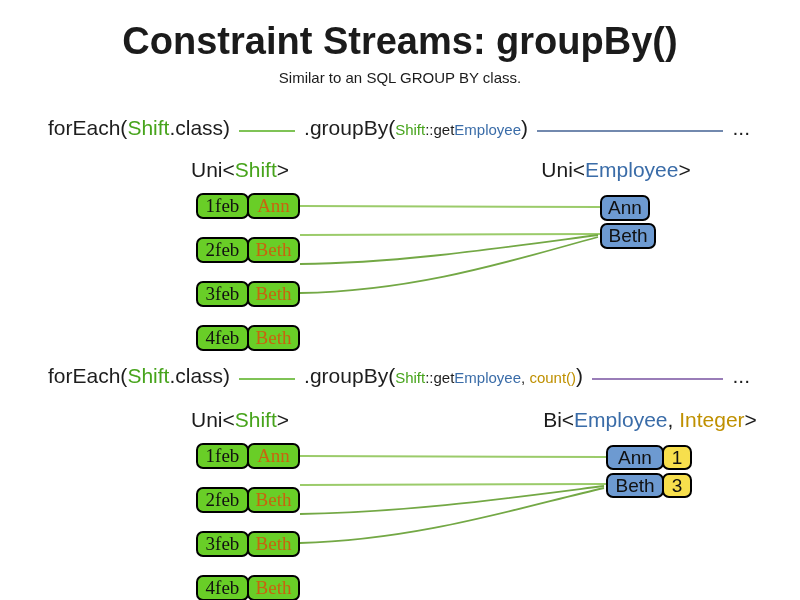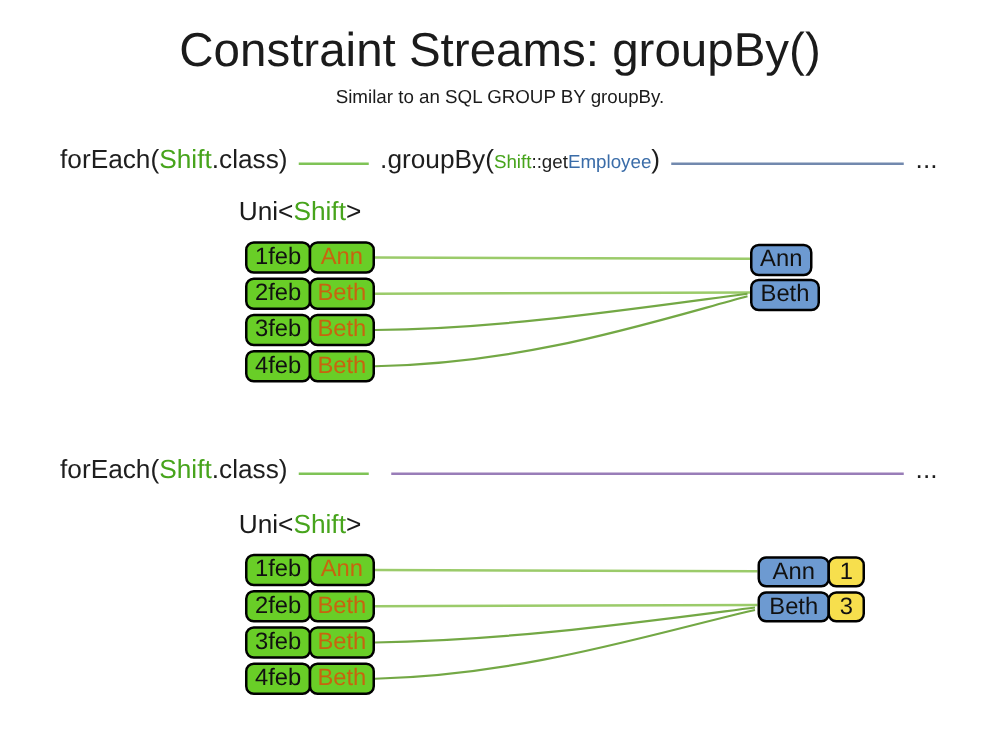--- a/index.html
+++ b/index.html
@@ -1,20 +1,20 @@
 <!DOCTYPE html>
 <html style="--shift-green: #47a41c; --employee-blue: #3a6ca8; --integer-gold: #bf9000; --name-orange: #c8640f; --box-green: #69ce27; --box-blue: #6d9ad1; --box-yellow: #f7df4d; --line-green: #7fc356; --line-blue: #7289ae; --line-purple: #997db8; --connector-green-light: #9bcb6a; --connector-green: #73a845;"><head>
 <meta charset="utf-8">
 <style>
   html,body { margin:0; padding:0; background:#ffffff; }
   body { width:800px; height:600px; font-family:"Liberation Sans", sans-serif; color:#1b1b1b; }
   .slide { position:relative; width:800px; height:600px; background:#ffffff; overflow:hidden; }
 
   .title { position:absolute; top:20px; left:0; width:100%; text-align:center;
-           font-size:38px; font-weight:400; color:#1b1b1b; margin:0; }
+           font-size:38px; font-weight:700; color:#1b1b1b; margin:0; }
   .subtitle { position:absolute; top:69px; left:0; width:100%; text-align:center;
               font-size:15px; color:#1b1b1b; }
 
   
   .codeline { position:absolute; left:48px; right:50px; height:30px;
               display:flex; align-items:flex-start; font-size:21px; color:#1e1e1e; white-space:pre; }
   #code1 { top:116px; }
   #code2 { top:364px; }
   .sm   { font-size:15px; }
   .green{ color:var(--shift-green); }
@@ -26,21 +26,21 @@
   .ln-purple { flex:1;     height:1.6px; background:var(--line-purple); }
 
   
   .typelabel { position:absolute; font-size:21px; color:#1b1b1b; transform:translateX(-50%); white-space:pre; }
   #d1-left  { left:240px; top:158px; }
   #d1-right { left:616px; top:158px; }
   #d2-left  { left:240px; top:408px; }
   #d2-right { left:650px; top:408px; }
 
   
-  .shift-table { position:absolute; left:196px; display:flex; flex-direction:column; gap:3px; }
+  .shift-table { position:absolute; left:196px; display:flex; flex-direction:column; gap:18px;font-family:Liberation Serif, serif; }
   #table1 { top:193px; }
   #table2 { top:443px; }
   .shift-row { display:flex; }
   .cell { box-sizing:border-box; height:26px; border:2px solid #000; border-radius:7px;
           display:flex; align-items:center; justify-content:center; font-size:19px; }
   .cell.date { width:53px; background:var(--box-green); color:#111; }
   .cell.name { width:53px; background:var(--box-green); color:var(--name-orange); margin-left:-2px; }
 
   
   .group-box { position:absolute; box-sizing:border-box; height:26px; border:2px solid #000;
@@ -62,21 +62,21 @@
   .connectors { position:absolute; left:0; top:0; pointer-events:none; }
   .c-straight { stroke:var(--connector-green-light); stroke-width:2;   fill:none; }
   .c-curve    { stroke:var(--connector-green);       stroke-width:1.8; fill:none; }
 </style>
 </head>
 <body>
 
 <div class="slide">
 
   <h1 class="title">Constraint Streams: groupBy()</h1>
-  <div class="subtitle">Similar to an SQL GROUP BY groupBy.</div>
+  <div class="subtitle">Similar to an SQL GROUP BY class.</div>
 
   <svg class="connectors" width="800" height="600" viewBox="0 0 800 600">
 
     <path class="c-straight" d="M300,206 L600,207"></path>
     <path class="c-straight" d="M300,235 L600,234"></path>
     <path class="c-curve" d="M300,264 C400,263 500,248 598,235"></path>
     <path class="c-curve" d="M300,293 C420,291 520,258 598,237"></path>
 
     <path class="c-straight" d="M300,456 L606,457"></path>
     <path class="c-straight" d="M300,485 L606,484"></path>
@@ -86,20 +86,21 @@
 
   <div class="codeline" id="code1">
     <span><span>forEach(</span><span class="green">Shift</span><span>.class)</span></span>
     <span class="hline ln-green"></span>
     <span><span>.groupBy(</span><span class="sm green">Shift</span><span class="sm">::get</span><span class="sm blue">Employee</span><span>)</span></span>
     <span class="hline ln-blue"></span>
     <span>...</span>
   </div>
 
   <div class="typelabel" id="d1-left"><span>Uni&lt;</span><span class="green">Shift</span><span>&gt;</span></div>
+  <div class="typelabel" id="d1-right"><span>Uni&lt;</span><span class="blue">Employee</span><span>&gt;</span></div>
 
   <div class="shift-table" id="table1">
     <div class="shift-row">
       <div class="cell date">1feb</div>
       <div class="cell name">Ann</div>
     </div>
     <div class="shift-row">
       <div class="cell date">2feb</div>
       <div class="cell name">Beth</div>
     </div>
@@ -112,25 +113,27 @@
       <div class="cell name">Beth</div>
     </div>
   </div>
 
   <div class="group-box" id="g1-ann">Ann</div>
   <div class="group-box" id="g1-beth">Beth</div>
 
   <div class="codeline" id="code2">
     <span><span>forEach(</span><span class="green">Shift</span><span>.class)</span></span>
     <span class="hline ln-green"></span>
+    <span><span>.groupBy(</span><span class="sm green">Shift</span><span class="sm">::get</span><span class="sm blue">Employee</span><span class="sm">, </span><span class="sm gold">count()</span><span>)</span></span>
     <span class="hline ln-purple"></span>
     <span>...</span>
   </div>
 
   <div class="typelabel" id="d2-left"><span>Uni&lt;</span><span class="green">Shift</span><span>&gt;</span></div>
+  <div class="typelabel" id="d2-right"><span>Bi&lt;</span><span class="blue">Employee</span><span>, </span><span class="gold">Integer</span><span>&gt;</span></div>
 
   <div class="shift-table" id="table2">
     <div class="shift-row">
       <div class="cell date">1feb</div>
       <div class="cell name">Ann</div>
     </div>
     <div class="shift-row">
       <div class="cell date">2feb</div>
       <div class="cell name">Beth</div>
     </div>

